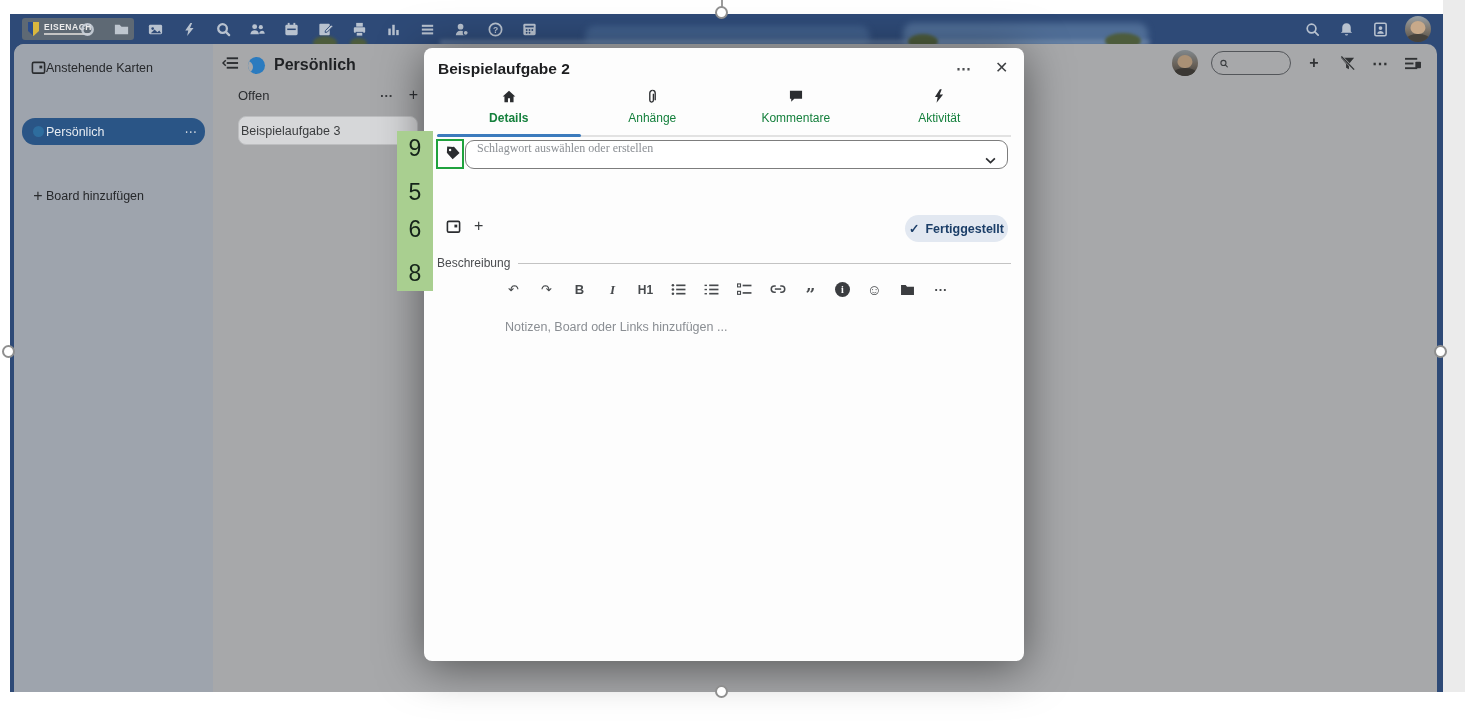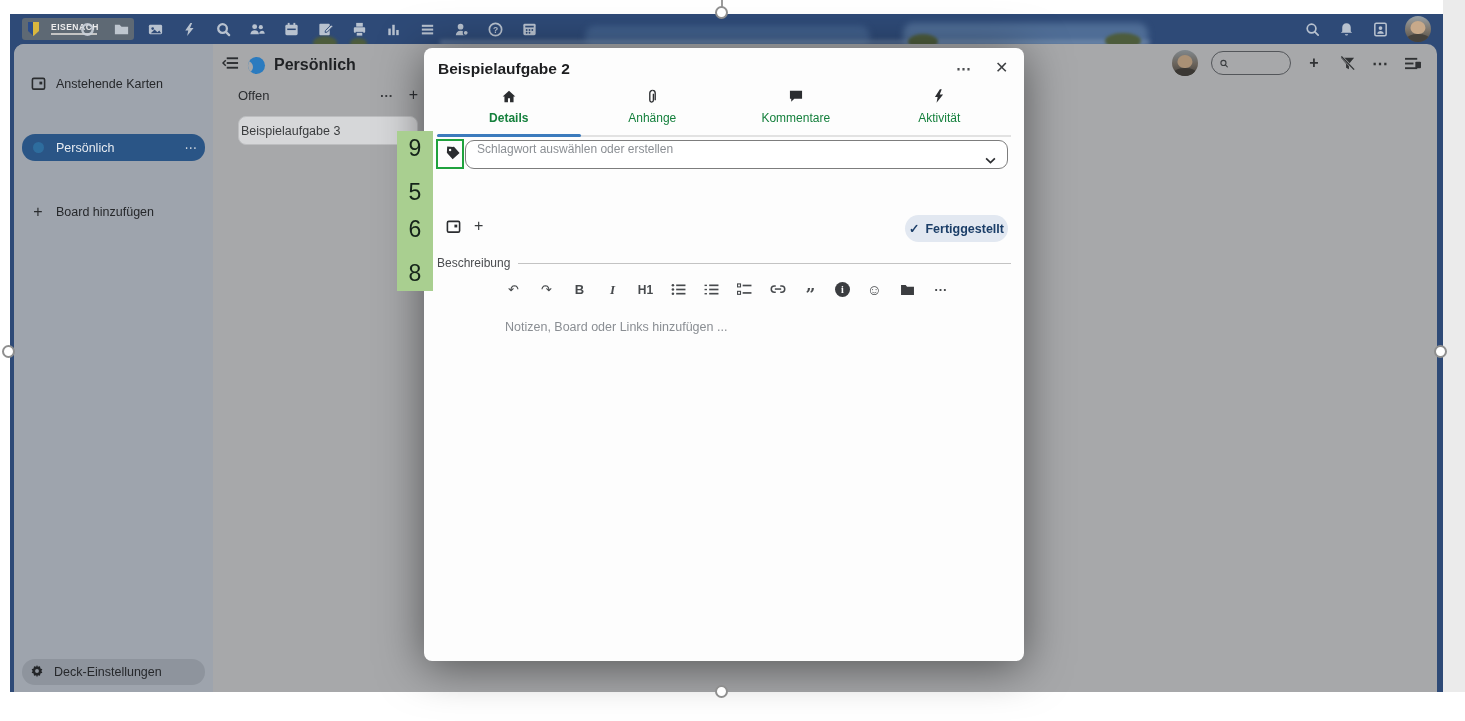--- a/index.html
+++ b/index.html
@@ -13,38 +13,38 @@
 
   
   .app { position:absolute; left:10px; top:14px; width:1433px; height:678px; background:#2e4a77; }
 
   
   .topbar { position:absolute; left:0; top:0; width:100%; height:30px; overflow:hidden; }
   .tb-blur1 { position:absolute; left:575px; top:12px; width:285px; height:22px; border-radius:10px; background:#41608c; filter:blur(3px); }
   .tb-blur2 { position:absolute; left:893px; top:9px; width:245px; height:25px; border-radius:10px; background:#4f6d96; filter:blur(3px); }
   .tb-strip { position:absolute; left:430px; top:26px; width:710px; height:5px; background:#8fa3bd; opacity:.45; filter:blur(2px); }
   .tree { position:absolute; border-radius:50%; background:#4d5c3c; filter:blur(1.5px); }
-  .logo { position:absolute; left:12px; top:4px; width:112px; height:22px; background:#5e6974; border-radius:3px; display:flex; align-items:center; padding:0 6px; gap:12px; }
+  .logo { position:absolute; left:12px; top:4px; width:112px; height:22px; background:#5e6974; border-radius:3px; display:flex; align-items:center; padding:0 6px; gap:5px; }
   .logo-shield { width:11px; height:14px; background:linear-gradient(90deg,#2b4d8c 50%,#d9b73f 50%); clip-path:polygon(0 0,100% 0,100% 65%,50% 100%,0 65%); }
   .logo-txt { color:#ececec; font-size:8.5px; font-weight:bold; letter-spacing:.5px; line-height:8px; }
   .logo-sub { width:46px; height:2px; background:#c4c4c4; margin-top:2px; }
   .tb-icons { position:absolute; left:68px; top:0; height:30px; display:flex; align-items:center; gap:15px; }
   .tb-icon { width:19px; height:19px; display:flex; align-items:center; justify-content:center; opacity:.88; }
   .tb-icon svg { display:block; }
   .tb-right { position:absolute; right:12px; top:0; height:30px; display:flex; align-items:center; gap:15px; }
   .avatar { width:26px; height:26px; border-radius:50%; overflow:hidden; position:relative; background:linear-gradient(180deg,#97a0a6 0%,#7c746a 55%,#4e4b46 100%); }
   .avatar::before { content:''; position:absolute; left:50%; top:18%; width:58%; height:52%; transform:translateX(-50%); border-radius:50% 50% 45% 45%; background:#c7a98a; }
   .avatar::after { content:''; position:absolute; left:50%; bottom:-8%; width:88%; height:38%; transform:translateX(-50%); border-radius:50% 50% 0 0; background:#45423d; }
 
   
   .content { position:absolute; left:4px; top:30px; width:1423px; height:648px; border-radius:10px 10px 0 0; overflow:hidden; background:#a7a8aa; }
 
   
   .sidebar { position:absolute; left:0; top:0; width:199px; height:100%; background:#9ea4ad; }
-  .sb-row { position:absolute; left:8px; width:183px; height:27px; display:flex; align-items:center; gap:10px; padding:0 8px; border-radius:13px; color:#26282b; font-size:12.5px;margin-top:16px; }
+  .sb-row { position:absolute; left:8px; width:183px; height:27px; display:flex; align-items:center; padding:0 8px; border-radius:13px; color:#26282b; font-size:12.5px; }
   .sb-row .ic { width:16px; display:flex; justify-content:center; color:#2a2c2f; }
   .sb-row.active { background:#2a5586; color:#e6ebf1; }
   .sb-dot { width:11px; height:11px; border-radius:50%; }
   .sb-spacer { flex:1; }
   .sb-chevron, .sb-dots { color:#3a3d41; }
   .sb-row.active .sb-dots { color:#ccd4dd; }
   .sb-settings { position:absolute; left:8px; bottom:7px; width:183px; height:26px; background:#8e949d; border-radius:13px; display:flex; align-items:center; gap:10px; padding:0 8px; color:#26282b; font-size:12.5px; }
 
   
   .board { position:absolute; left:199px; top:0; right:0; bottom:0; }
@@ -67,21 +67,21 @@
   .m-dots { position:absolute; left:532px; top:12px; font-size:15px; color:#4b4d50; font-weight:bold; }
   .m-close { position:absolute; left:571px; top:10px; font-size:16px; color:#3e4043; }
   .tabs { position:absolute; left:13px; top:40px; width:574px; display:flex; border-bottom:2px solid #e2e2e2; }
   .tab { flex:1; text-align:center; padding-bottom:9px; position:relative; color:#15803d; }
   .tab .t-ic { height:16px; display:flex; align-items:center; justify-content:center; margin-bottom:4px; }
   .tab .t-lb { font-size:12px; }
   .tab.active .t-lb { font-weight:bold; }
   .tab.active::after { content:''; position:absolute; left:0; right:0; bottom:-2px; height:3px; background:#3c7bbd; border-radius:2px; }
   .f-row { position:absolute; left:0; width:100%; height:29px; }
   .f-ic { position:absolute; left:20px; top:5px; width:18px; display:flex; justify-content:center; }
-  .f-input { position:absolute; left:41px; top:0; width:543px; height:29px; border:1.5px solid #7d7d7d; border-radius:9px; background:#fff; font-size:12px; color:#333; padding:0 30px 12px 11px; outline:none; }
+  .f-input { position:absolute; left:41px; top:0; width:543px; height:29px; border:1.5px solid #7d7d7d; border-radius:9px; background:#fff; font-size:12px; color:#333; padding:0 30px 12px 11px; outline:none;font-family:Liberation Serif, serif; }
   .f-input::placeholder { color:#8b8f94; }
   .f-chevron { position:absolute; right:28px; top:10px; }
   .plus-sm { position:absolute; left:50px; top:3px; font-size:16px; color:#3a3c3f; }
   .done-btn { position:absolute; left:481px; top:1px; width:103px; height:27px; background:#e2e8f1; border-radius:14px; border:none; display:flex; align-items:center; justify-content:center; gap:6px; color:#1b3e68; font-size:12.5px; font-weight:bold; }
   .desc-row { position:absolute; left:13px; top:208px; width:574px; display:flex; align-items:center; gap:8px; }
   .desc-lb { font-size:12px; color:#4a4c4f; white-space:nowrap; }
   .desc-line { flex:1; height:1px; background:#c3c3c3; }
   .ed-toolbar { position:absolute; left:81px; top:233px; display:flex; align-items:center; gap:16px; color:#474a4d; }
   .ed-btn { width:17px; height:17px; display:flex; align-items:center; justify-content:center; font-size:13px; }
   .ed-b { font-weight:bold; }
@@ -261,27 +261,20 @@
           <span class="ic">
               <span class="sb-dot" style="background:#2e6d9e;"></span>
             </span>
           <span>Persönlich</span>
           <span class="sb-spacer"></span>
           <span class="sb-dots">⋯</span>
         </div>
         <div class="sb-row" style="top:138px;">
           <span class="ic" style="font-size:16px;">+</span>
           <span>Board hinzufügen</span>
-        </div>
-        <div class="sb-settings">
-          <span class="ic"><svg width="14" height="14" viewBox="0 0 16 16">
-                <path d="M8 1l1 2.2 2.4-.5 .5 2.4L14.1 6 13 8l1.1 2-2.2 .9 -.5 2.4-2.4-.5L8 15l-1-2.2-2.4 .5-.5-2.4L1.9 10 3 8 1.9 6l2.2-.9 .5-2.4 2.4 .5z" fill="#232528"></path>
-                <circle cx="8" cy="8" r="2.2" fill="#8e949d"></circle>
-              </svg></span>
-          <span>Deck-Einstellungen</span>
         </div>
       </div>
 
       <div class="board">
         <div class="board-head">
           <span><svg width="17" height="14" viewBox="0 0 18 14">
                 <rect x="5" y="1" width="12" height="2" fill="#2b2d30"></rect>
                 <rect x="5" y="6" width="12" height="2" fill="#2b2d30"></rect>
                 <rect x="5" y="11" width="12" height="2" fill="#2b2d30"></rect>
                 <path d="M4 4L1 7l3 3" fill="none" stroke="#2b2d30" stroke-width="1.6"></path>

